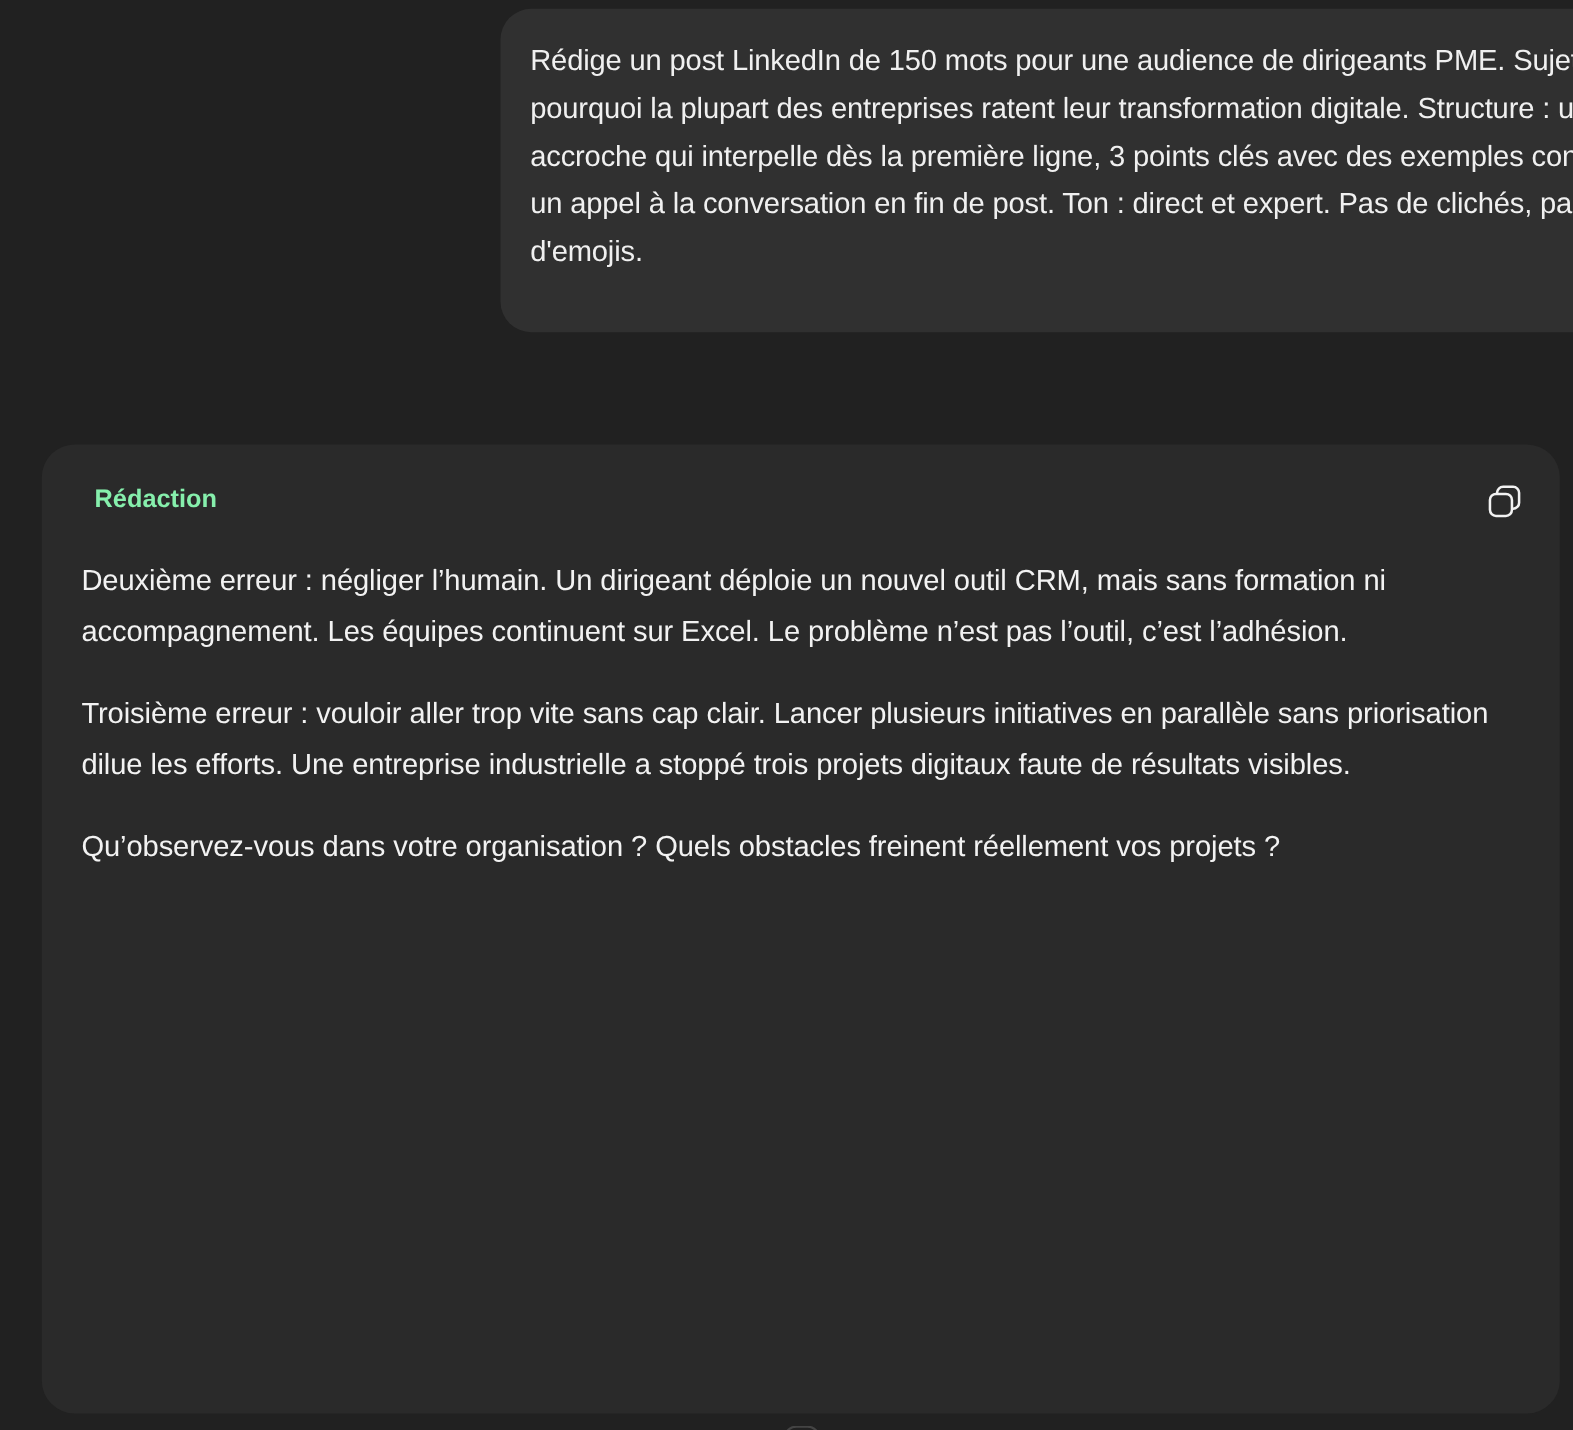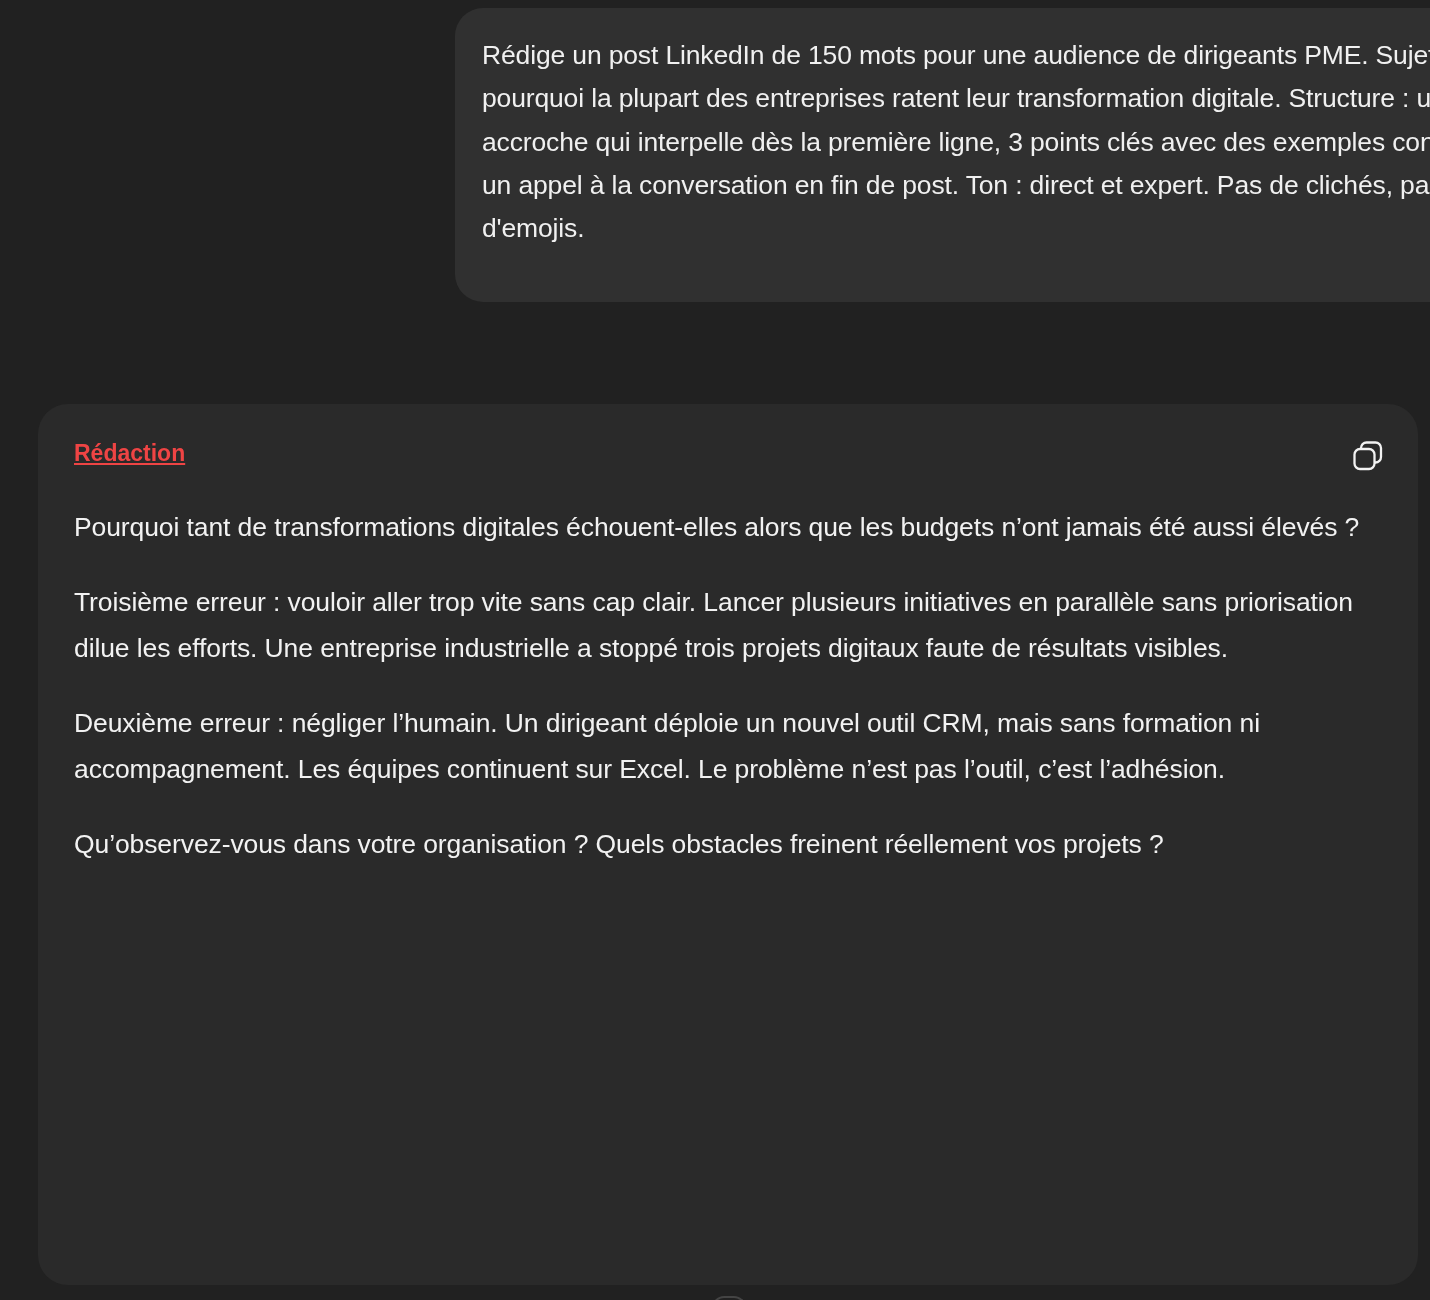--- a/index.html
+++ b/index.html
@@ -46,27 +46,26 @@
       background: #2a2a2a;
       border-radius: 30px;
       padding: 0 36px;
     }
     .card-header {
       position: relative;
       height: 100px;
     }
     .card-title {
       position: absolute;
-      left: 0;
+      left: 12px;
       top: 36px;
       font-size: 23px;
       font-weight: bold;
-      color: #ef4444;
+      color: #86efac;
       margin: 0;
-      text-decoration: underline;
     }
     .copy-button {
       position: absolute;
       right: -6px;
       top: 32px;
       width: 40px;
       height: 40px;
       display: flex;
       align-items: center;
       justify-content: center;
@@ -111,21 +110,20 @@
     <div class="card-header">
       <h2 class="card-title">Rédaction</h2>
       <div class="copy-button">
         <svg viewBox="0 0 34 34" fill="none" stroke="#f2f2f2" stroke-width="2.3" stroke-linejoin="round">
           <rect x="10" y="3.5" width="20" height="20" rx="5.5"></rect>
           <rect x="3.5" y="10" width="20" height="20" rx="5.5" fill="#2a2a2a"></rect>
         </svg>
       </div>
     </div>
     <div class="card-body">
-      <p>Pourquoi tant de transformations digitales échouent-elles alors que les budgets n’ont jamais été aussi élevés ?</p>
+      <p>Deuxième erreur : négliger l’humain. Un dirigeant déploie un nouvel outil CRM, mais sans formation ni accompagnement. Les équipes continuent sur Excel. Le problème n’est pas l’outil, c’est l’adhésion.</p>
       <p>Troisième erreur : vouloir aller trop vite sans cap clair. Lancer plusieurs initiatives en parallèle sans priorisation dilue les efforts. Une entreprise industrielle a stoppé trois projets digitaux faute de résultats visibles.</p>
-      <p>Deuxième erreur : négliger l’humain. Un dirigeant déploie un nouvel outil CRM, mais sans formation ni accompagnement. Les équipes continuent sur Excel. Le problème n’est pas l’outil, c’est l’adhésion.</p>
       <p>Qu’observez-vous dans votre organisation ? Quels obstacles freinent réellement vos projets ?</p>
     </div>
   </div>
 
   <div class="scroll-hint"></div>
 </div>
 
 </body></html>

